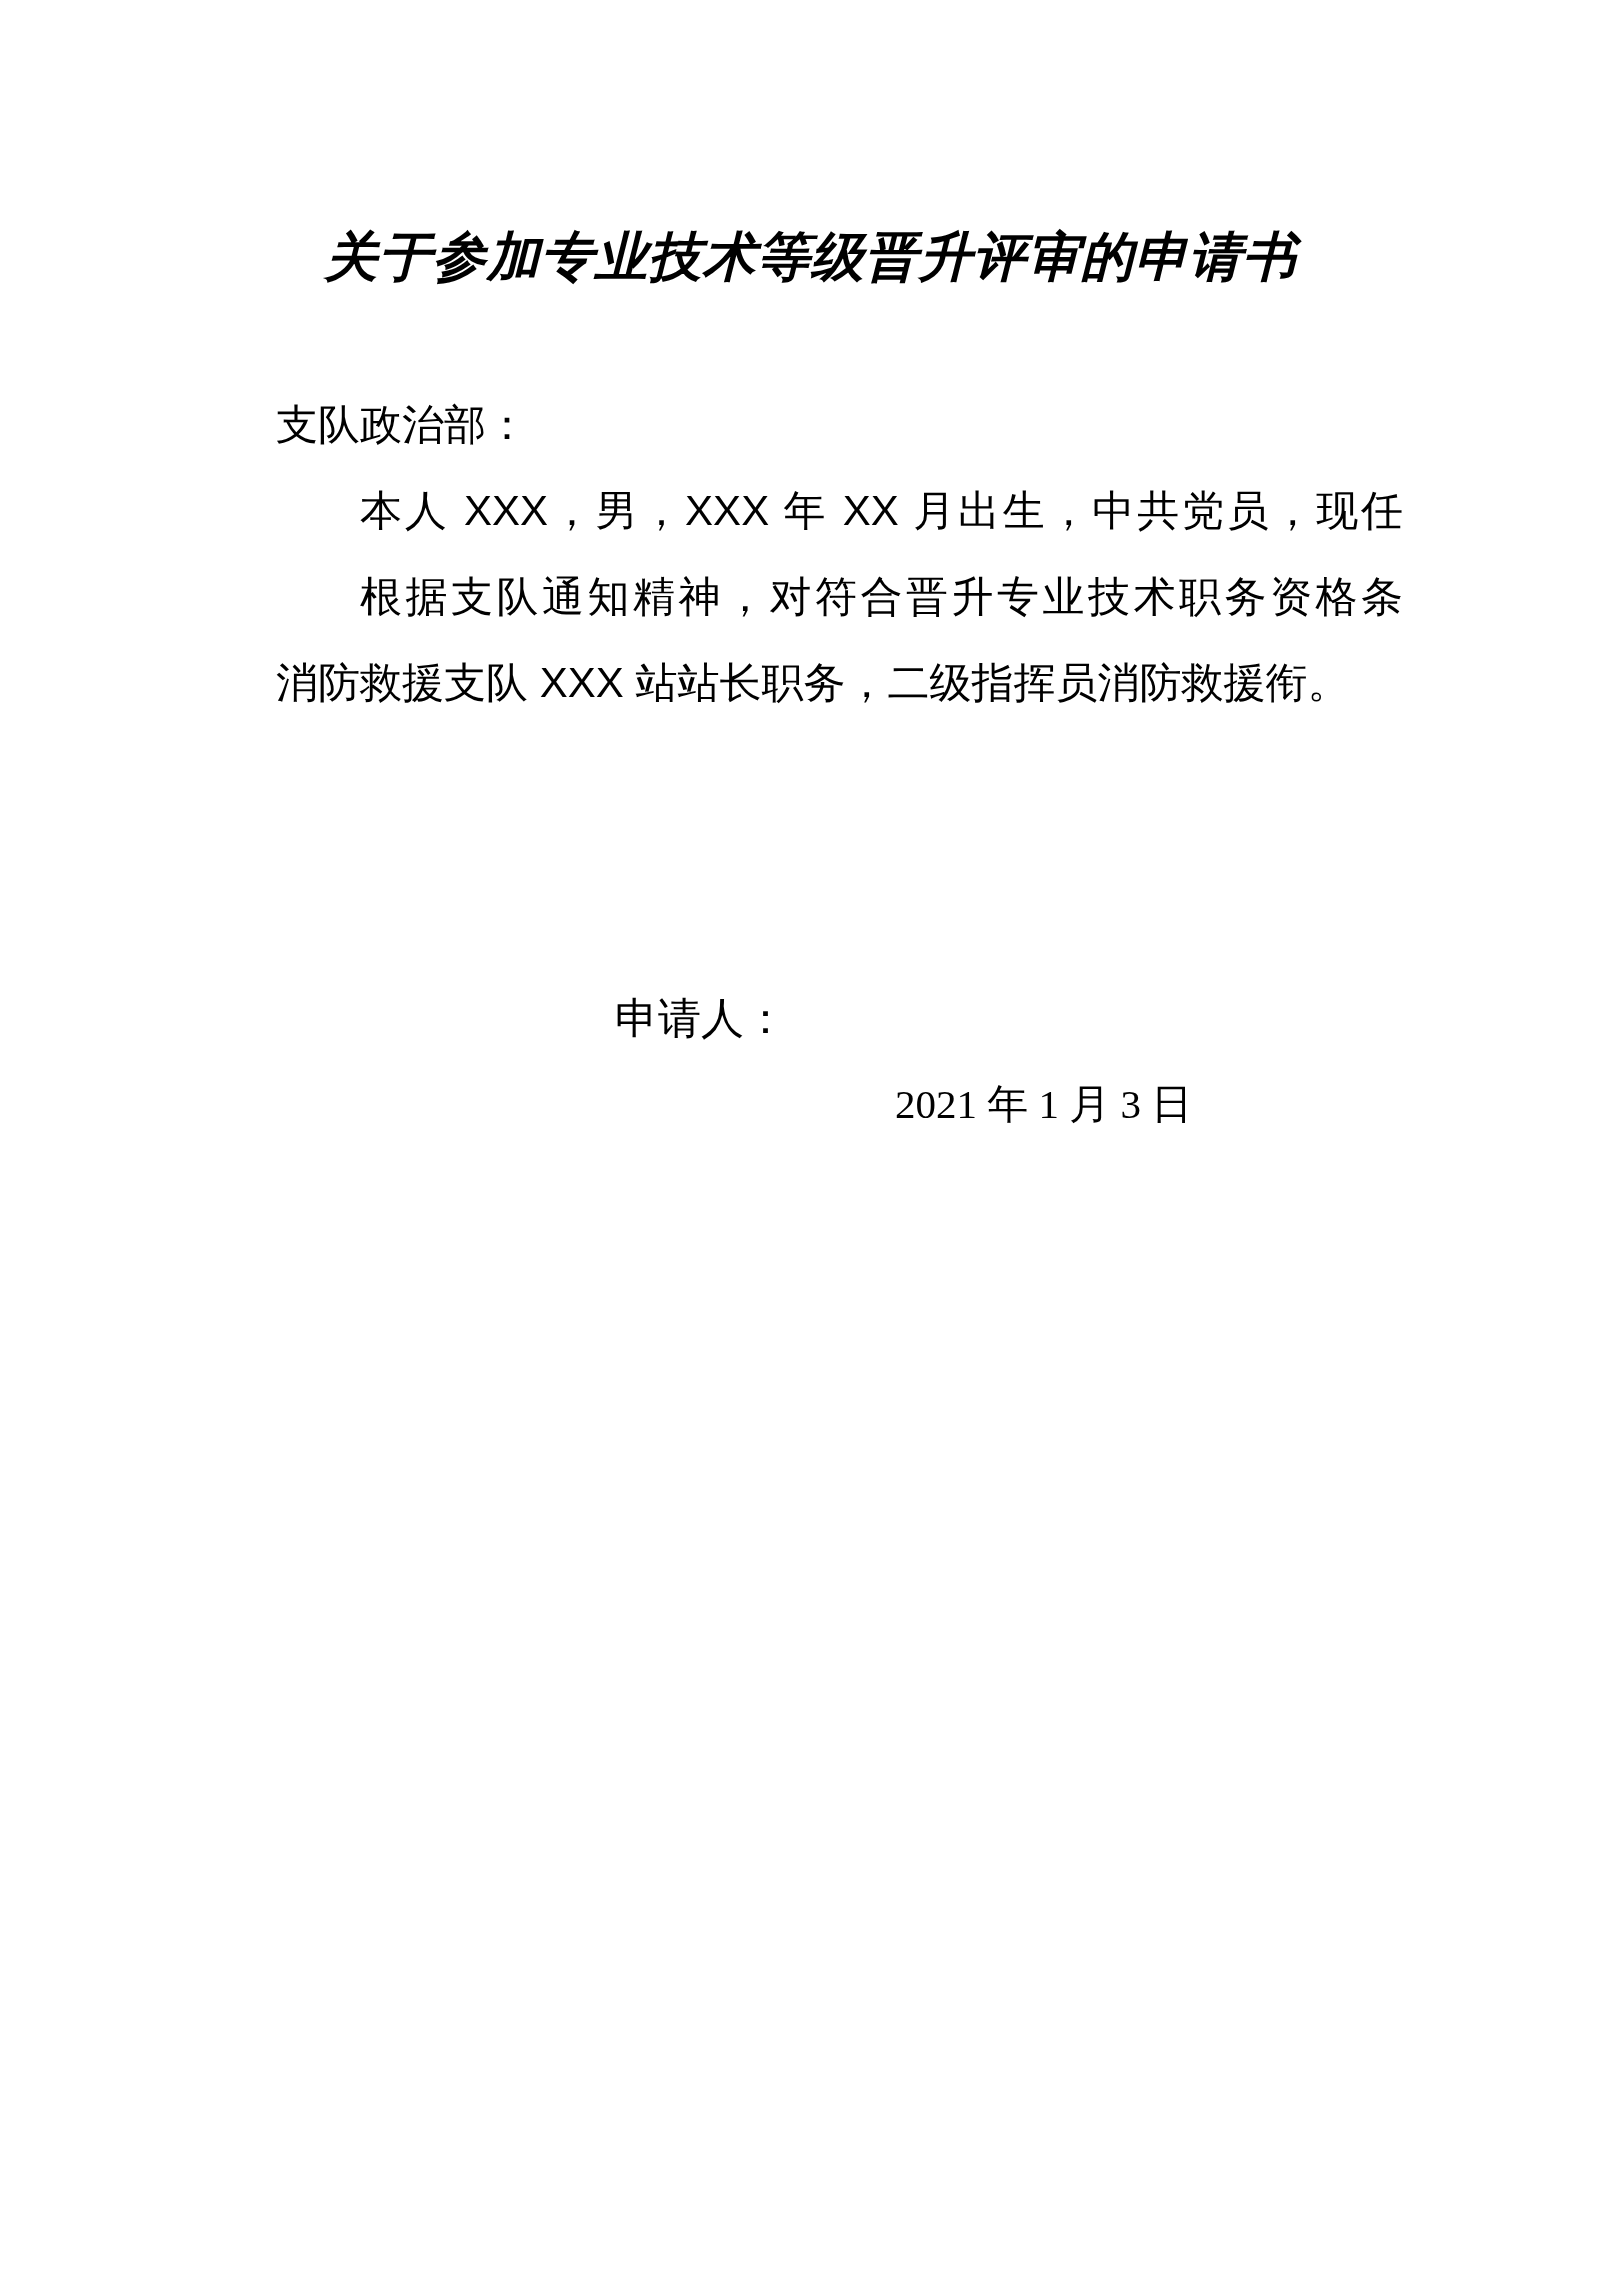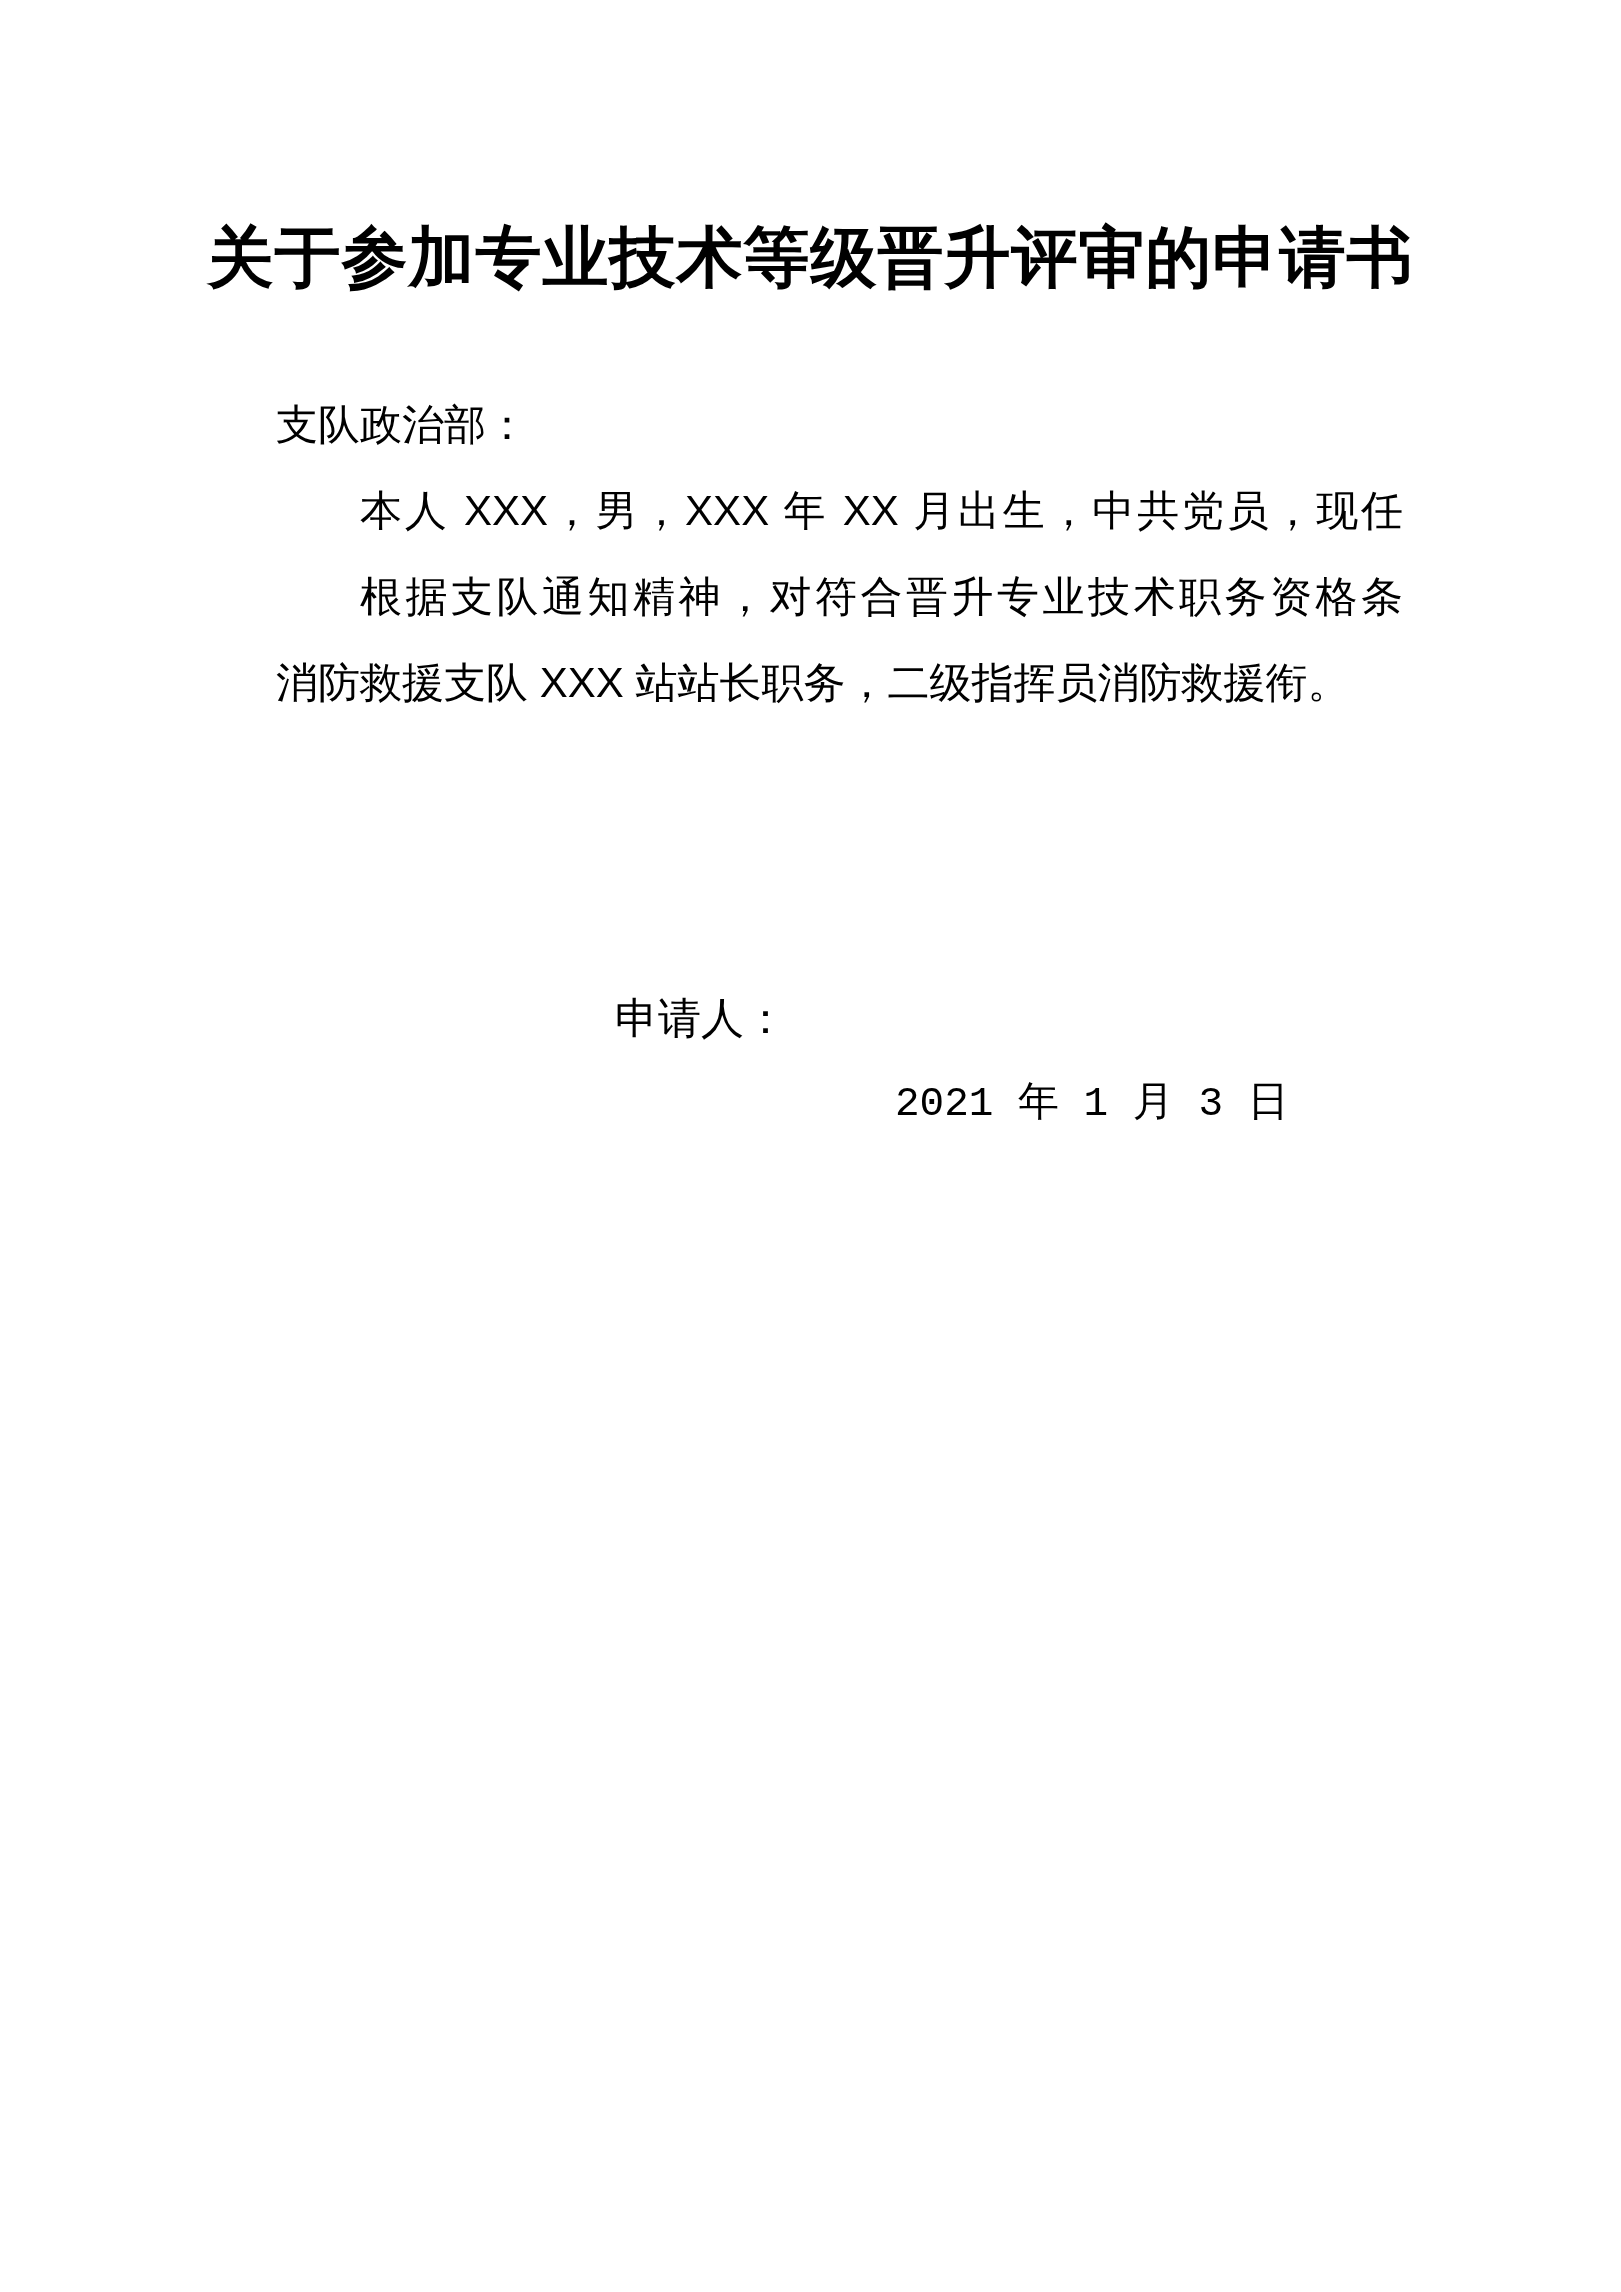--- a/index.html
+++ b/index.html
@@ -16,25 +16,26 @@
     font-family: "Liberation Sans", "DejaVu Sans", sans-serif;
     overflow: hidden;
   }
   .title {
     position: absolute;
     top: 210px;
     left: 0;
     width: 100%;
     margin: 0;
     text-align: center;
-    font-size: 66px;
+    font-size: 53px;
     font-weight: 700;
     letter-spacing: 1px;
     line-height: 94px;
     white-space: nowrap;
+    font-style: italic;
   }
   .body-block {
     position: absolute;
     left: 248px;
     top: 382px;
     width: 1127px;
     margin-left: 28px;
   }
   .bline {
     height: 86px;
@@ -56,21 +57,21 @@
     font-size: 43px;
     line-height: 86px;
     white-space: nowrap;
   }
   .date {
     position: absolute;
     left: 895px;
     top: 1061px;
     font-size: 41px;
     line-height: 86px;
-    font-family: Liberation Mono, monospace;
+    font-family: Liberation Serif, serif;
     white-space: nowrap;
   }
 </style>
 </head>
 <body>
 
 <div class="page">
 
   <h1 class="title">关于参加专业技术等级晋升评审的申请书</h1>
 

